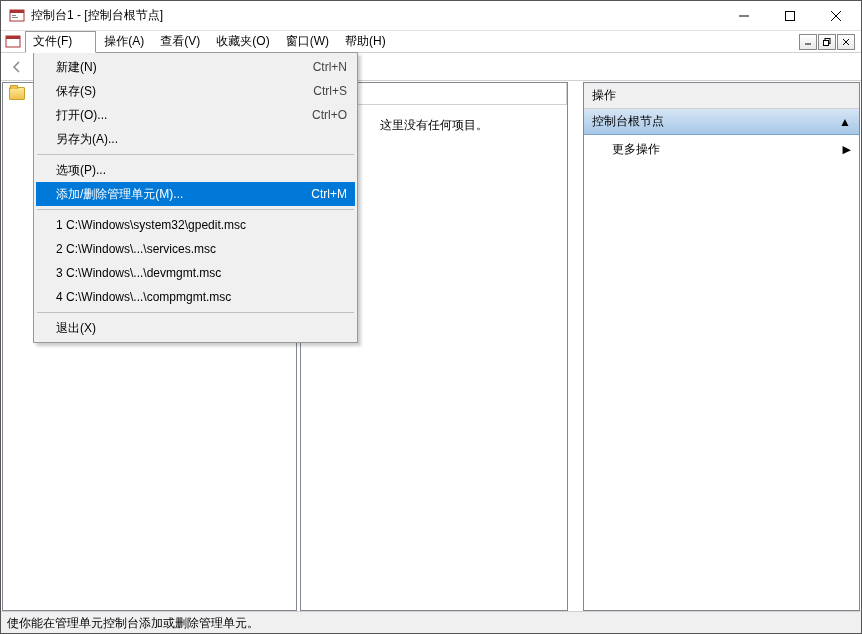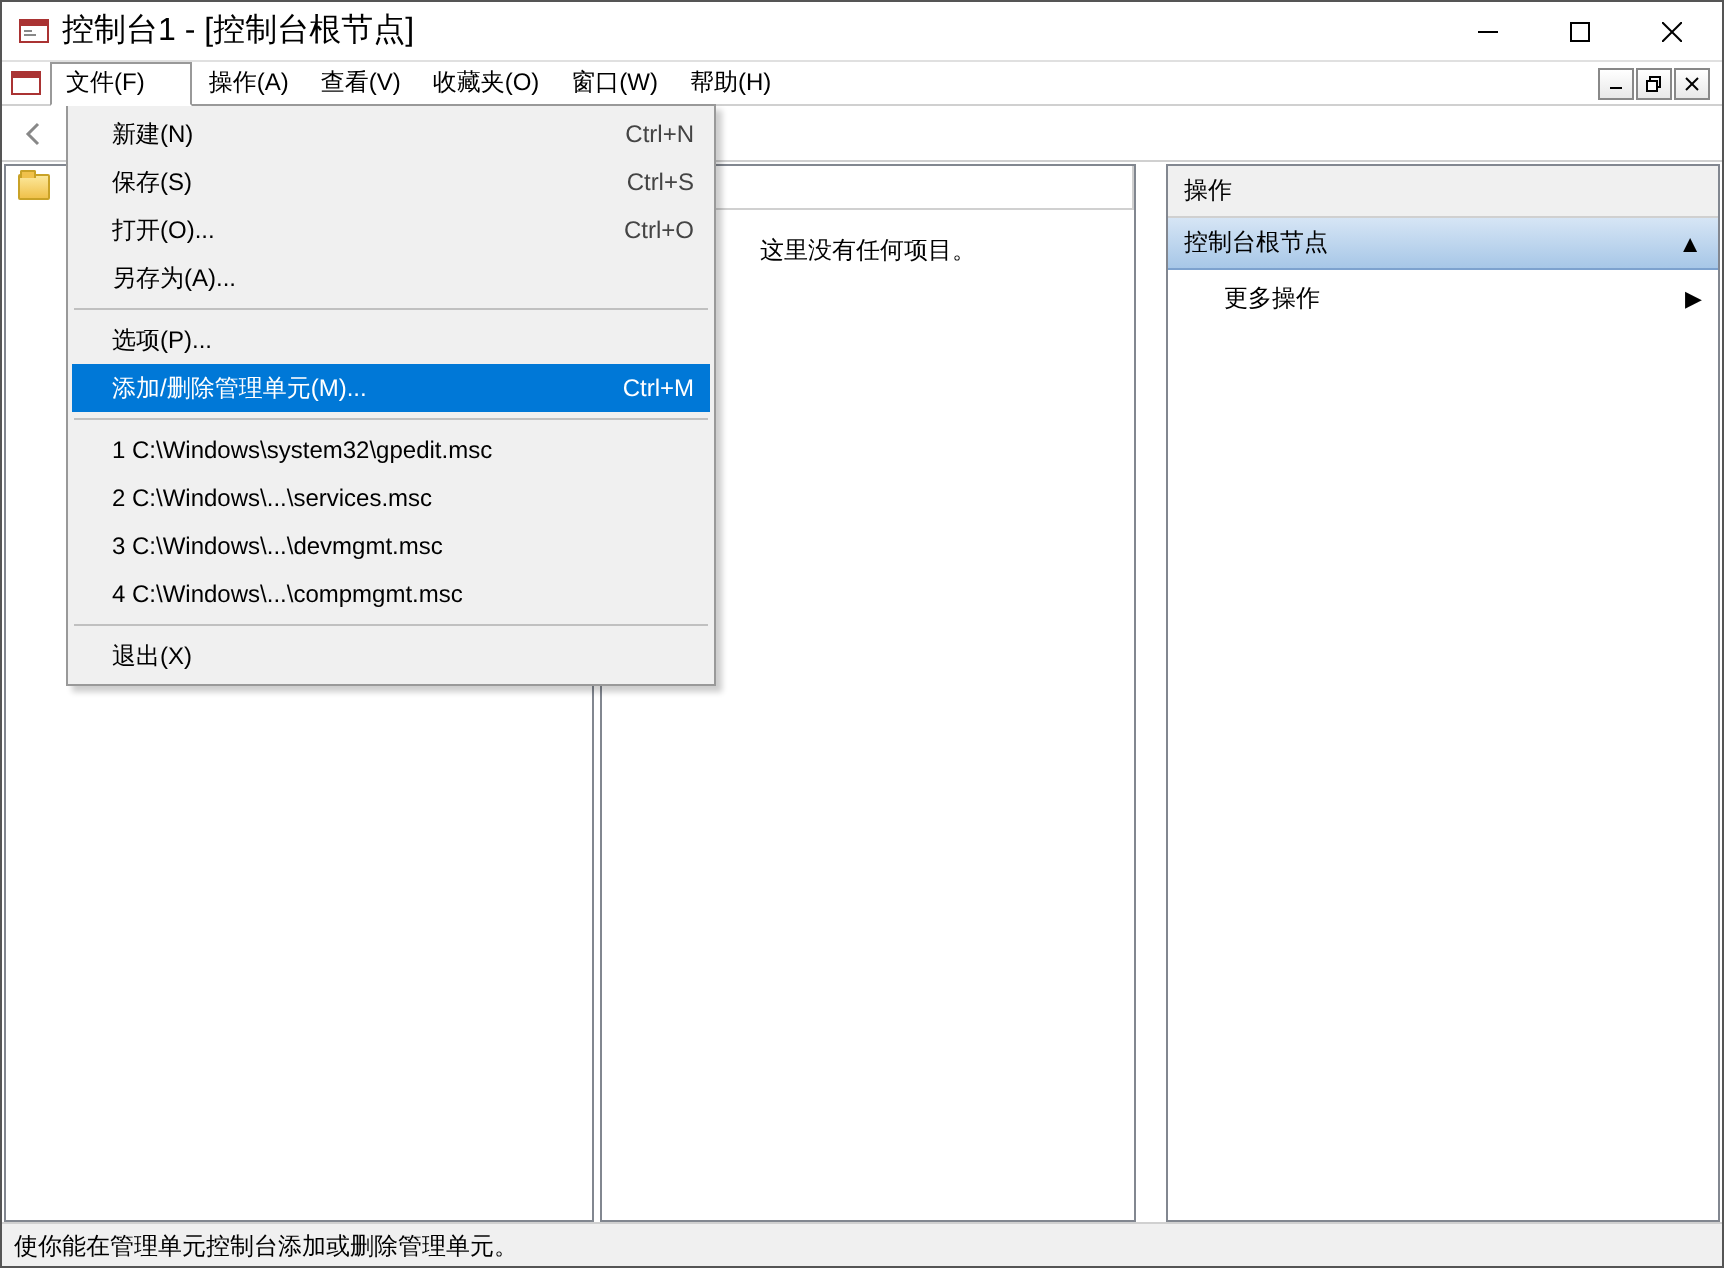--- a/index.html
+++ b/index.html
@@ -1,20 +1,20 @@
 <!DOCTYPE html>
 <html><head>
   <meta charset="utf-8">
   <style>
     * { box-sizing: border-box; margin: 0; padding: 0; font-family: "Microsoft YaHei", "Segoe UI", Tahoma, sans-serif; font-size: 12px; }
     body { background: #fff; width: 862px; height: 634px; overflow: hidden; border: 1px solid #555; position: relative; }
     
     .titlebar { height: 30px; background: #fff; display: flex; align-items: center; padding: 0 2px; border-bottom: 1px solid #e0e0e0; }
     .titlebar .app-icon { width: 16px; height: 16px; margin: 0 6px; display: flex; align-items: center; justify-content: center; }
-    .titlebar .title { flex: 1; color: #000; font-size: 16px; }
+    .titlebar .title { flex: 1; color: #000; font-size: 12px; }
     .titlebar .win-controls { display: flex; }
     .titlebar .win-btn { width: 46px; height: 30px; display: flex; align-items: center; justify-content: center; cursor: pointer; }
     
     .menubar { height: 22px; background: #fff; display: flex; align-items: center; padding: 0 4px; border-bottom: 1px solid #d0d0d0; position: relative; }
     .menubar .menu-item { padding: 2px 8px; cursor: pointer; }
     .menubar .menu-item.active { background: #fff; border: 1px solid #999; border-bottom: 1px solid #fff; position: relative; z-index: 101; margin-bottom: -1px; padding: 1px 23px 2px 7px; }
     .menubar .mdi-controls { margin-left: auto; display: flex; gap: 1px; padding-right: 2px; }
     .menubar .mdi-btn { width: 18px; height: 16px; border: 1px solid #888; background: linear-gradient(#fff,#e8e8e8); display: flex; align-items: center; justify-content: center; font-size: 9px; cursor: pointer; }
     
     .toolbar { height: 28px; background: #fff; display: flex; align-items: center; padding: 0 4px; border-bottom: 1px solid #d0d0d0; }

